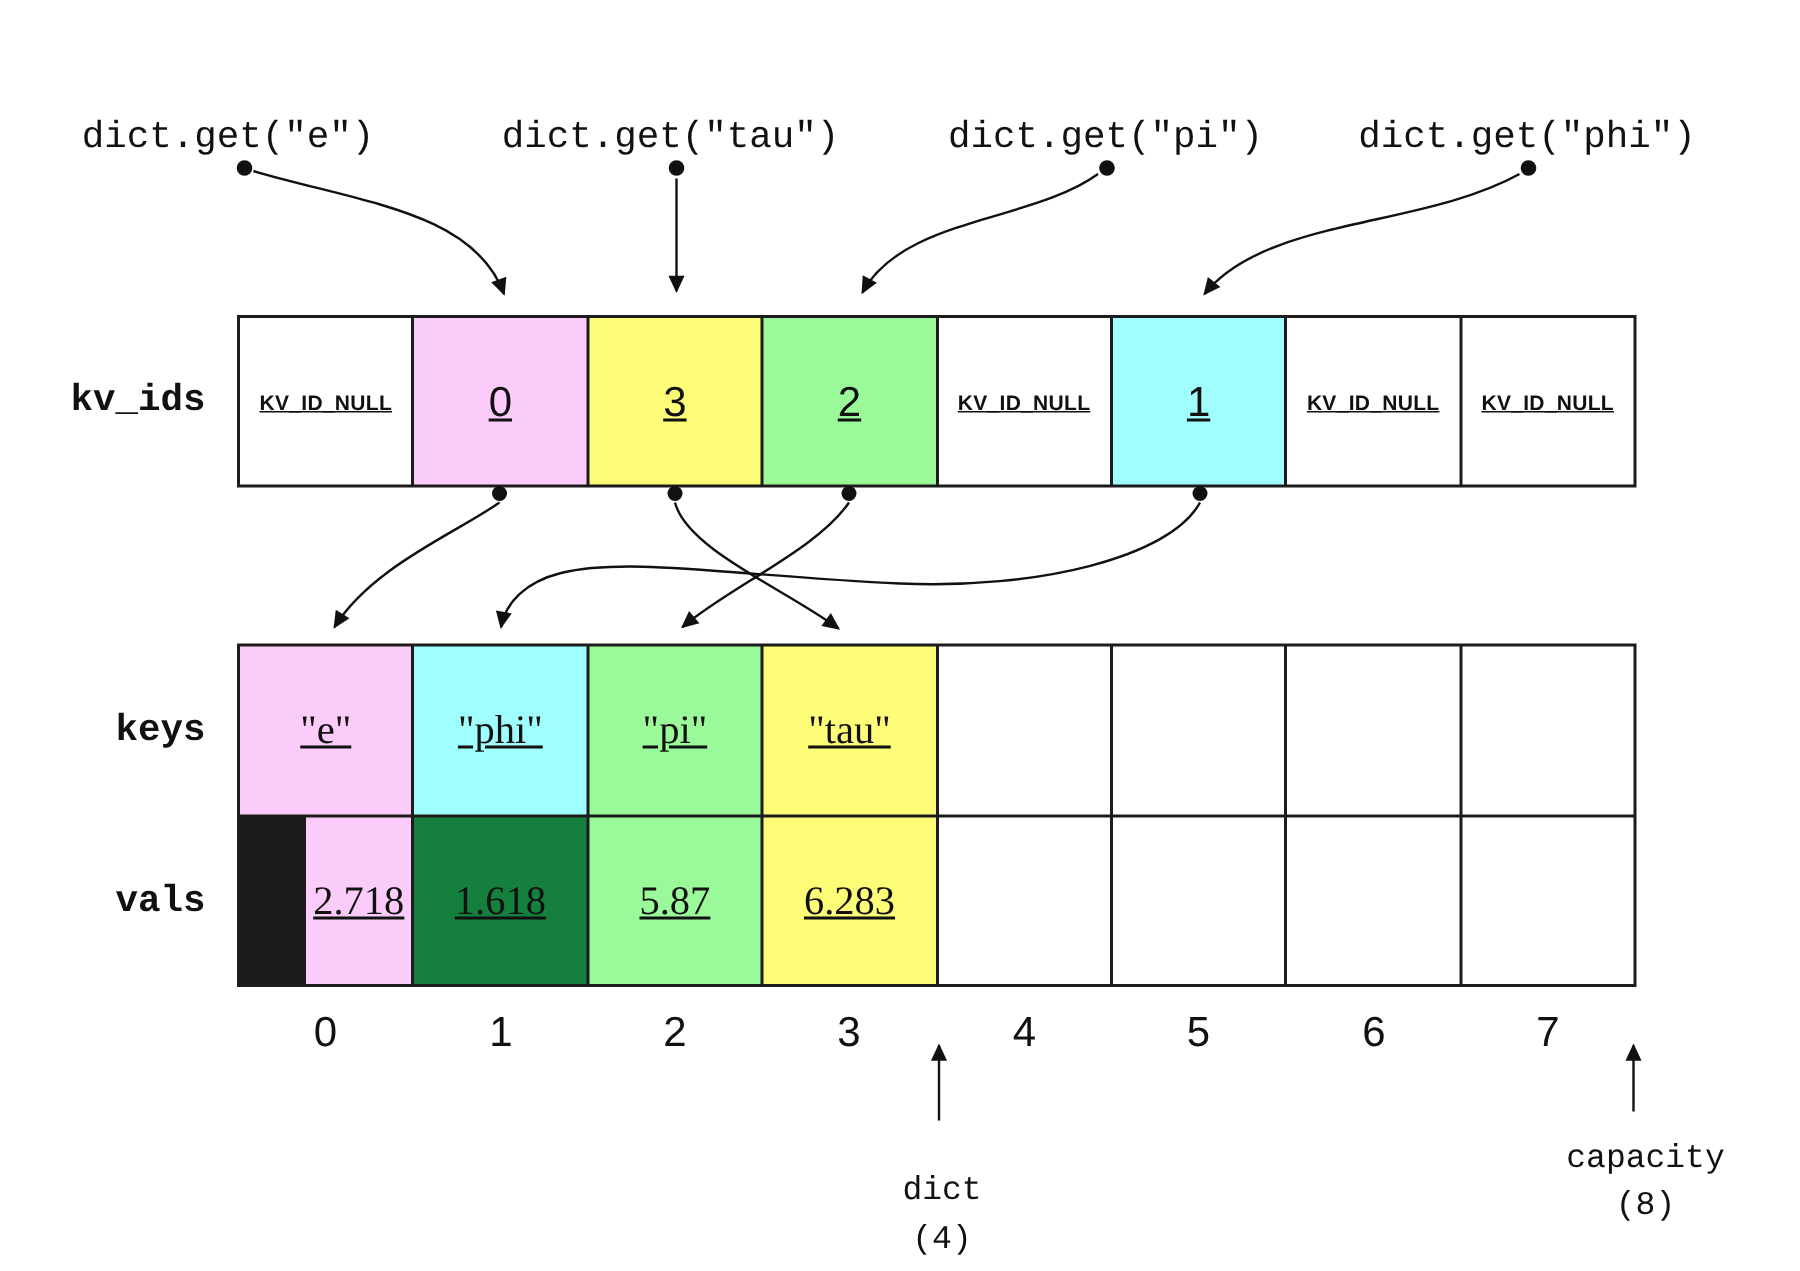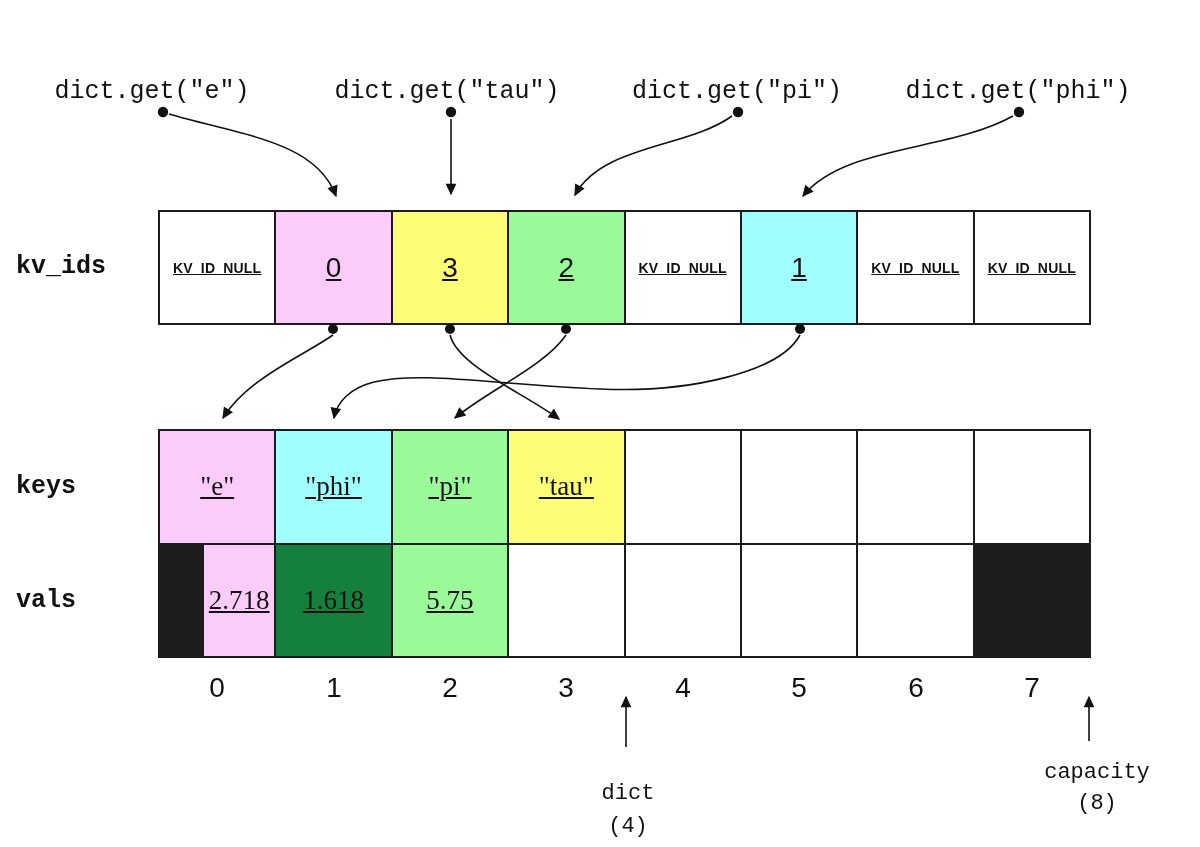--- a/index.html
+++ b/index.html
@@ -7,21 +7,21 @@
     position:relative;width:1200px;height:847px;background:#ffffff;
     font-family:"Liberation Mono",monospace;color:#111;overflow:hidden;
   }
   .abs{position:absolute;}
   .call-label{
     font:25px "Liberation Mono",monospace;
     transform:translateX(-50%);white-space:pre;
   }
   .row-label{
     font:bold 25px "Liberation Mono",monospace;
-    left:16px;width:137px;text-align:left;line-height:30px;
+    left:0;width:137px;text-align:right;line-height:30px;
   }
   .grid{
     position:absolute;left:158px;width:933px;
     background:#1c1c1c;display:grid;gap:2px;padding:2px;box-sizing:border-box;
   }
   .grid.kvids{top:210px;height:115px;grid-template-columns:repeat(8,1fr);}
   .grid.keyvals{top:429px;height:229px;grid-template-columns:repeat(8,1fr);grid-template-rows:1fr 1fr;}
   .cell{
     background:#fff;display:flex;align-items:center;justify-content:center;
     overflow:hidden;
@@ -70,21 +70,22 @@
     <div class="cell sercell" style="background: rgb(251, 204, 249);">"e"</div>
     <div class="cell sercell" style="background: rgb(160, 254, 254);">"phi"</div>
     <div class="cell sercell" style="background: rgb(154, 250, 153);">"pi"</div>
     <div class="cell sercell" style="background: rgb(253, 253, 120);">"tau"</div>
     <div class="cell sercell" style="background: rgb(255, 255, 255);"></div>
     <div class="cell sercell" style="background: rgb(255, 255, 255);"></div>
     <div class="cell sercell" style="background: rgb(255, 255, 255);"></div>
     <div class="cell sercell" style="background: rgb(255, 255, 255);"></div>
     <div class="cell sercell" style="background: rgb(251, 204, 249); margin-left: 44px;">2.718</div>
     <div class="cell sercell" style="background: #15803d;">1.618</div>
-    <div class="cell sercell" style="background: rgb(154, 250, 153);">5.75</div>
+    <div class="cell sercell" style="background: rgb(154, 250, 153);">5.87</div>
+    <div class="cell sercell" style="background: rgb(253, 253, 120);">6.283</div>
     <div class="cell sercell" style="background: rgb(255, 255, 255);"></div>
     <div class="cell sercell" style="background: rgb(255, 255, 255);"></div>
     <div class="cell sercell" style="background: rgb(255, 255, 255);"></div>
     <div class="cell sercell" style="background: rgb(255, 255, 255);"></div>
   </div>
 
   <div class="abs index-label" style="left:217px">0</div>
   <div class="abs index-label" style="left:334px">1</div>
   <div class="abs index-label" style="left:450px">2</div>
   <div class="abs index-label" style="left:566px">3</div>

